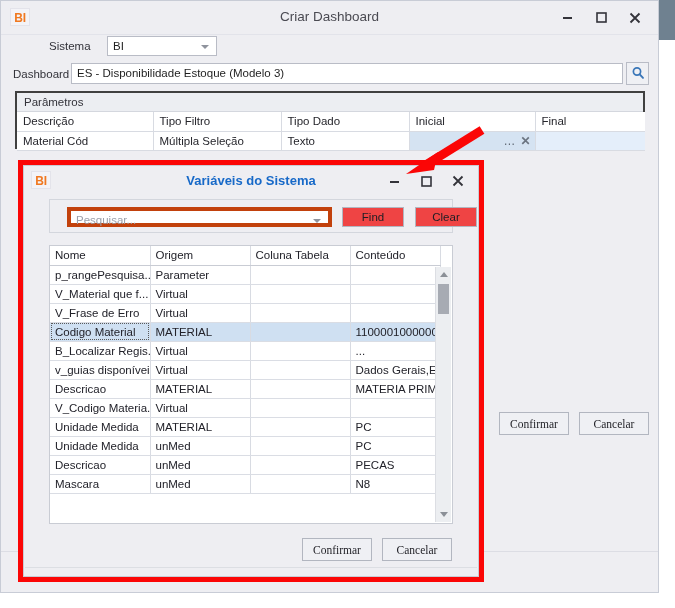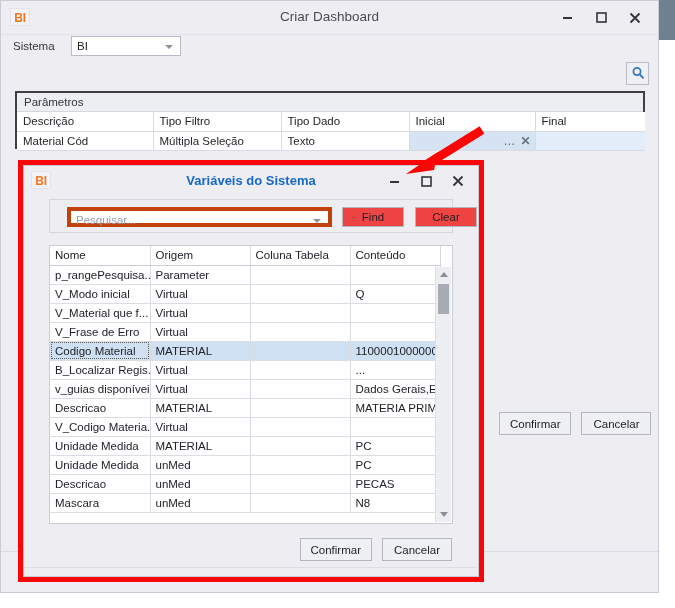--- a/index.html
+++ b/index.html
@@ -54,21 +54,21 @@
     width: 34px; height: 26px; display: flex; align-items: center; justify-content: center;
     color: #33333a; font-size: 13px; cursor: default;
   }
   .wbtn svg { display: block; }
 
   
   .form-row { position: absolute; display: flex; align-items: center; }
   .lbl { font-size: 11.5px; color: #33333a; }
 
   .row-sistema { left: 12px; top: 35px; }
-  .row-sistema .lbl { width: 58px; }
+  .row-sistema .lbl { width: 58px; margin-left: 36px; }
   .combo {
     width: 110px; height: 20px; background: #ffffff;
     border: 1px solid #b9bcc6; box-sizing: border-box;
     position: relative; font-size: 11.5px; color: #222;
     line-height: 18px; padding-left: 5px;
   }
   .combo .caret {
     position: absolute; right: 7px; top: 8px;
     width: 0; height: 0; border-left: 4px solid transparent;
     border-right: 4px solid transparent; border-top: 4px solid #8f939d;
@@ -113,21 +113,21 @@
   .cell-tools .xx { font-size: 12px; font-weight: bold; color: #6b7480; }
 
   .outer-bottom {
     position: absolute; left: 0; right: 0; bottom: 0; height: 40px;
     border-top: 1px solid #dcdde4; background: #eeeef2;
   }
 
   .btn {
     min-width: 70px; height: 23px; background: #eff0f4;
     border: 1px solid #b2b6c0; box-sizing: border-box;
-    font-size: 11.5px; color: #1e1e24; font-family: Liberation Sans, sans-serif;
+    font-size: 11.5px; color: #1e1e24; font-family: Liberation Serif, serif;
     display: flex; align-items: center; justify-content: center;
     padding: 0 10px;
   }
 
   .outer-confirm-wrap { position: absolute; left: 498px; top: 411px; display: flex; gap: 10px; }
 
   
   .red-box {
     position: absolute; left: 18px; top: 160px; width: 466px; height: 422px;
     border: 5px solid #fb0606; box-sizing: border-box;
@@ -248,20 +248,24 @@
     </div>
 
     <div class="form-row row-sistema">
       <span class="lbl">Sistema</span>
       <div class="combo">
         <span>BI</span>
         <span class="caret"></span>
       </div>
     </div>
 
+    <div class="form-row row-dash">
+      <span class="lbl">Dashboard</span>
+      <div class="txtinput">ES - Disponibilidade Estoque (Modelo 3)</div>
+    </div>
     <div class="search-btn">
       <span>
         <svg width="14" height="14" viewBox="0 0 14 14">
           <circle cx="6" cy="5.5" r="3.6" fill="none" stroke="#3a76b8" stroke-width="1.7"></circle>
           <path d="M8.7 8.4 L12 11.9" stroke="#3a76b8" stroke-width="1.9" stroke-linecap="round"></path>
         </svg>
       </span>
     </div>
 
     <div class="param-panel">
@@ -368,26 +372,20 @@
           </tr>
         </thead>
         <tbody>
             <tr>
               <td>p_rangePesquisa...</td>
               <td>Parameter</td>
               <td></td>
               <td></td>
             </tr>
             <tr>
-              <td>V_Modo inicial</td>
-              <td>Virtual</td>
-              <td></td>
-              <td>Q</td>
-            </tr>
-            <tr>
               <td>V_Material que f...</td>
               <td>Virtual</td>
               <td></td>
               <td></td>
             </tr>
             <tr>
               <td>V_Frase de Erro</td>
               <td>Virtual</td>
               <td></td>
               <td></td>

